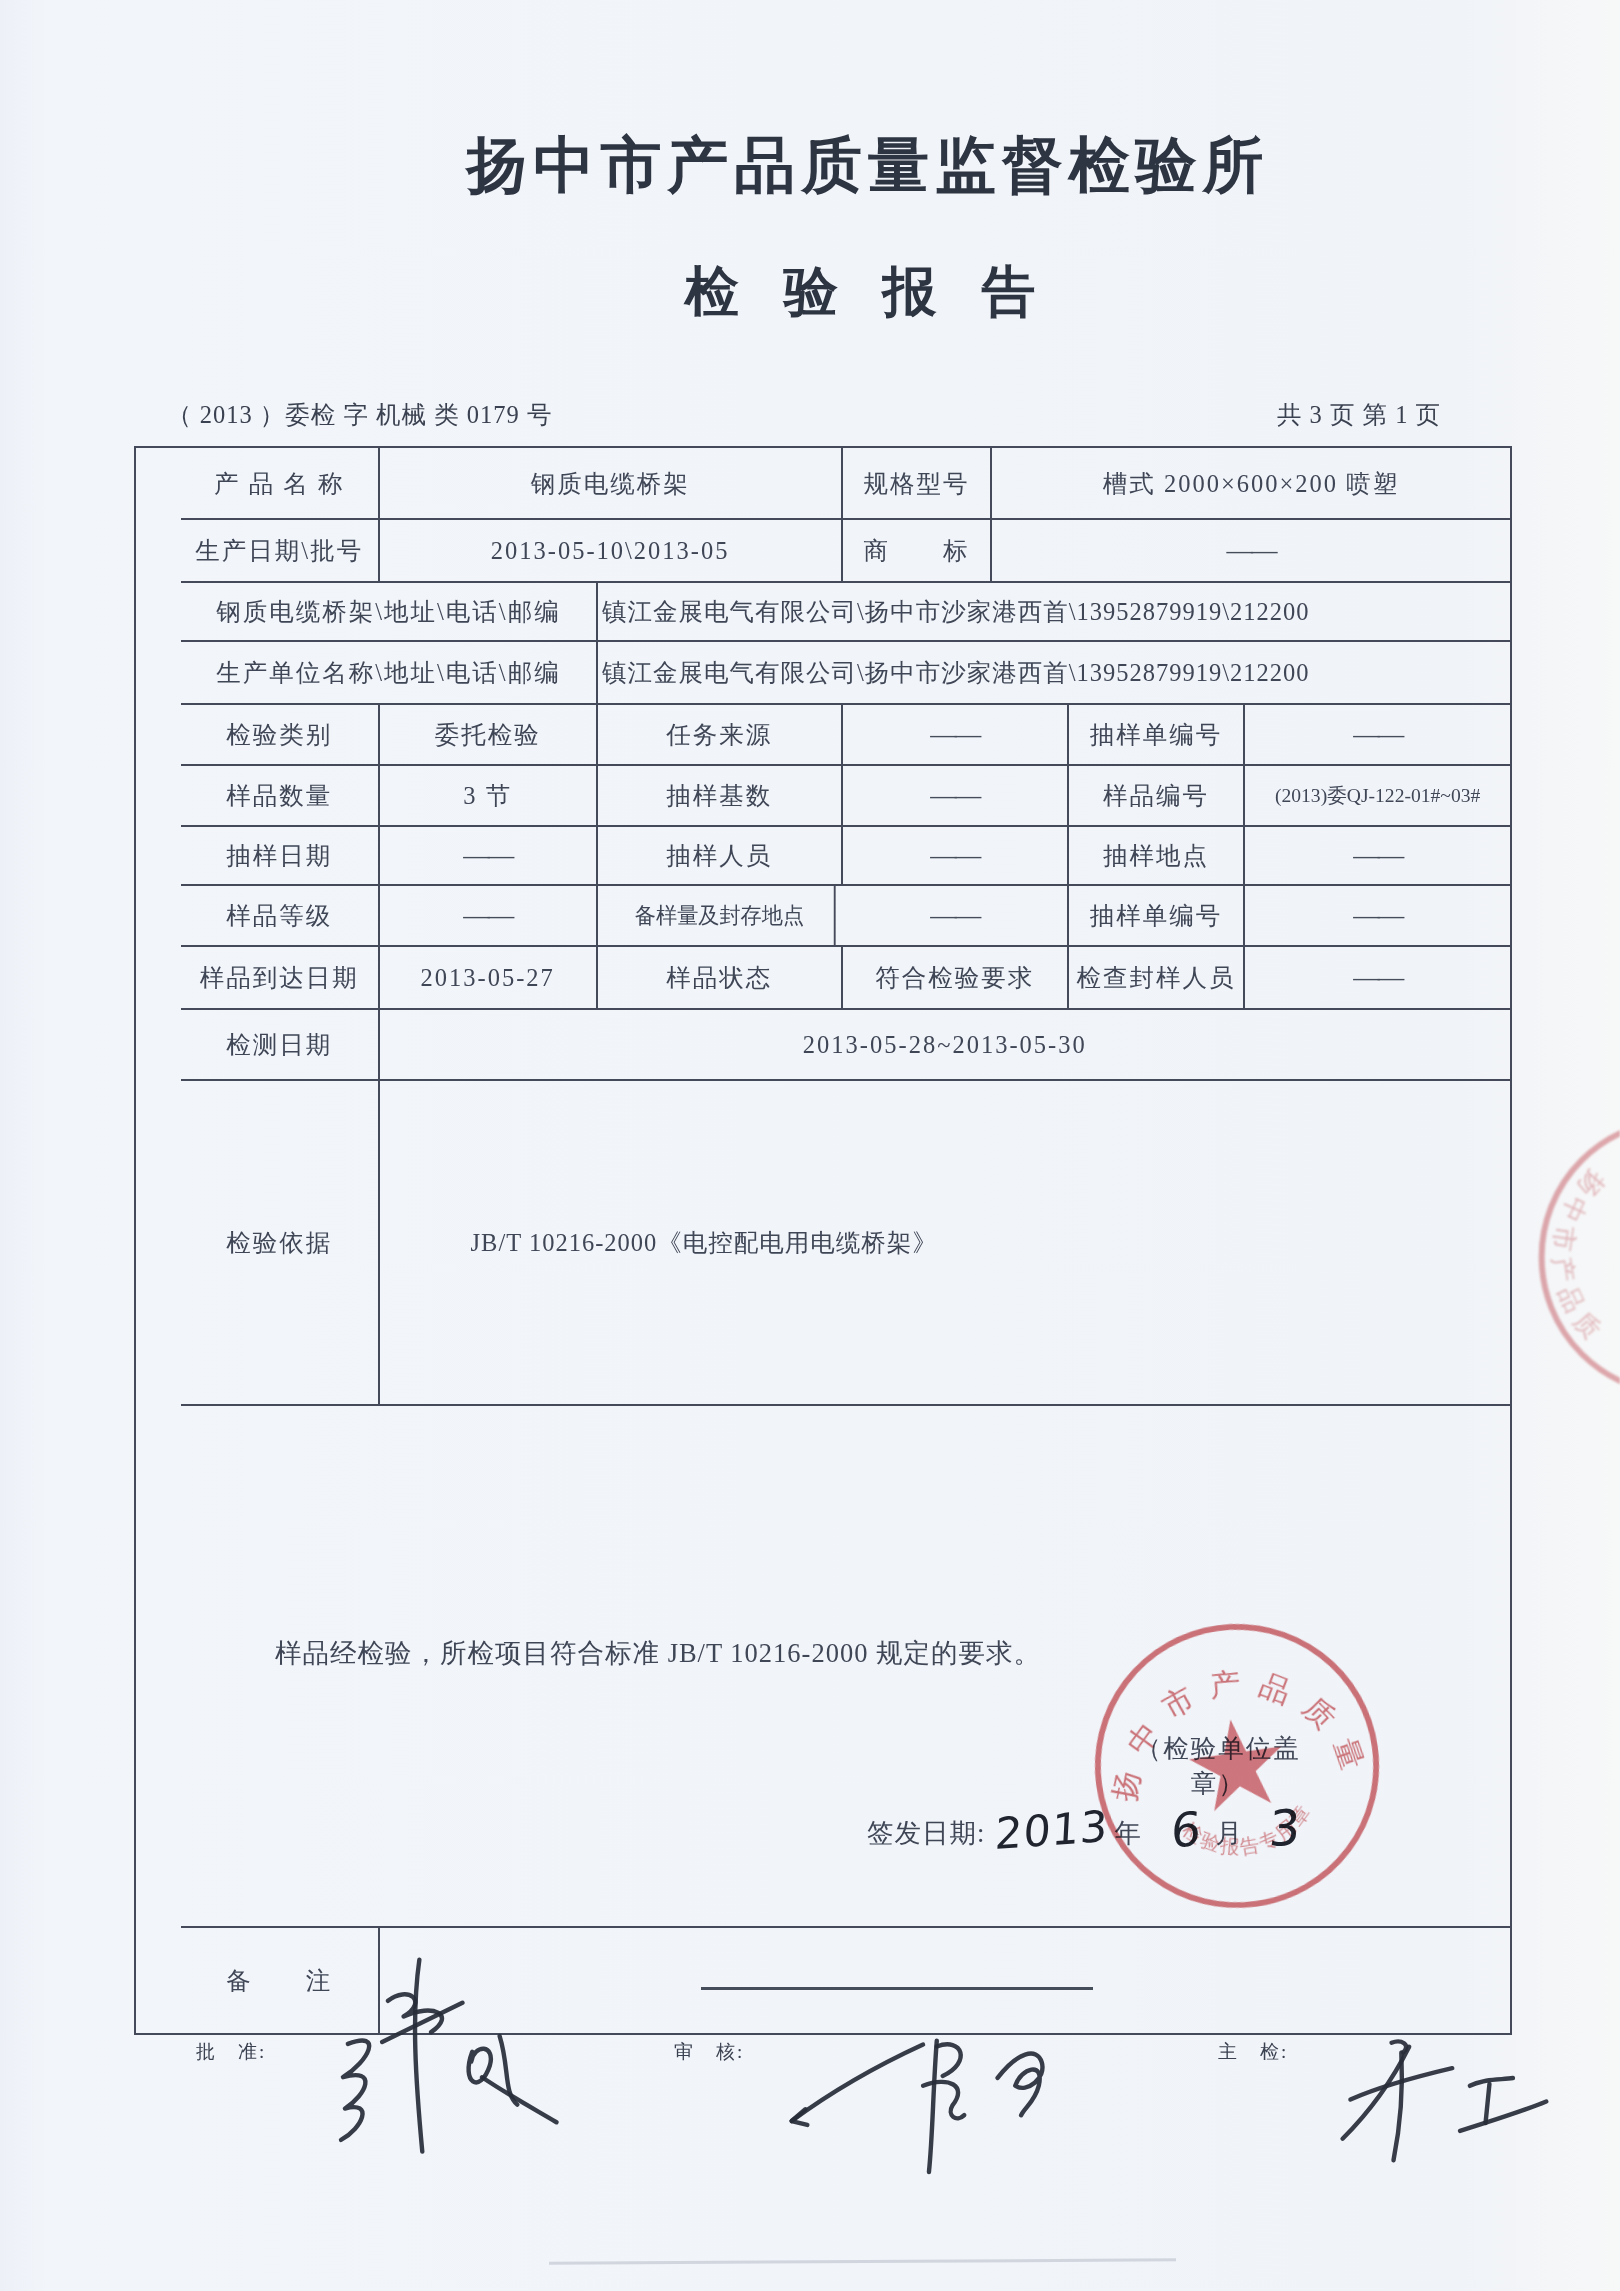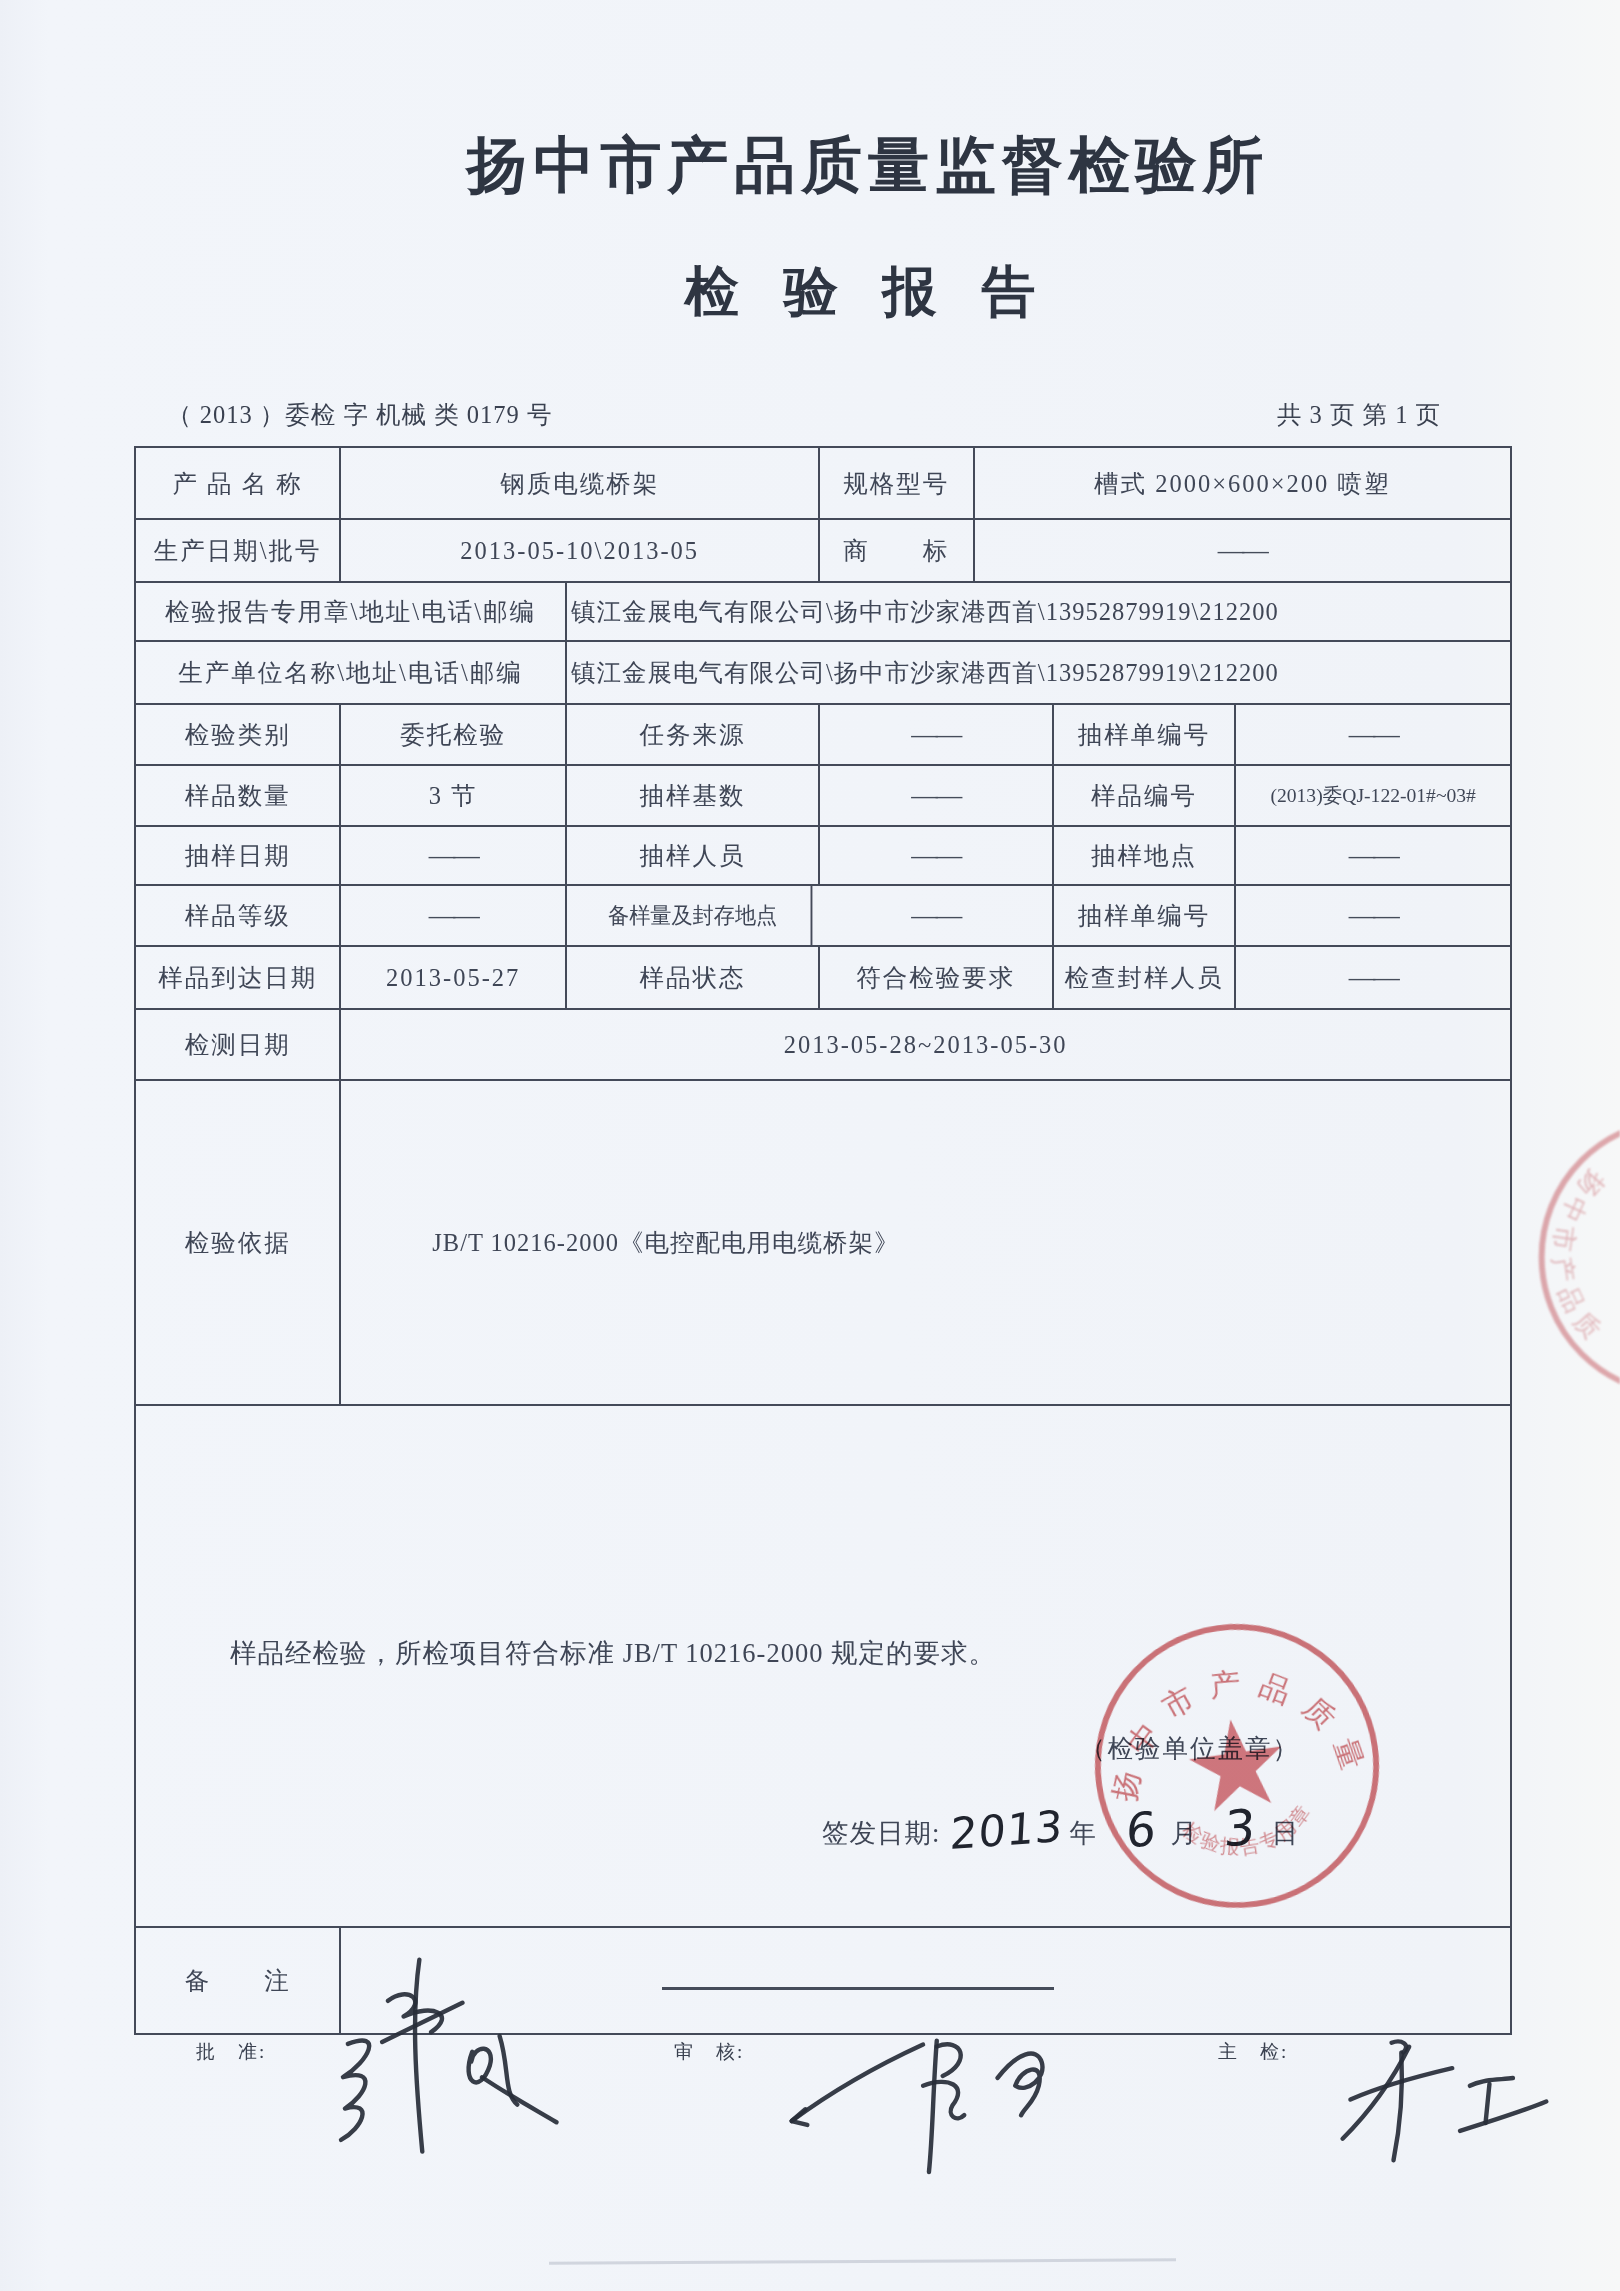--- a/index.html
+++ b/index.html
@@ -13,21 +13,21 @@
            padding-left:116px;box-sizing:border-box;}
   .institute{font-size:61px;font-weight:700;letter-spacing:5.9px;color:#2e3542;}
   .doc-title{margin-top:49px;font-size:54px;font-weight:700;letter-spacing:15.7px;color:#2e3542;}
   
   .meta{position:absolute;top:398px;left:134px;width:1378px;display:flex;
         justify-content:space-between;font-size:24.5px;color:#3a4150;
         padding:0 71px 0 33px;box-sizing:border-box;letter-spacing:1px;}
   
   .tbl{position:absolute;left:134px;top:446px;width:1378px;
        border:2.9px solid #444a59;box-sizing:border-box;}
-  .tr{display:flex;border-bottom:2px solid #444a59;box-sizing:border-box;}
+  .tr{display:flex;border-bottom:2px solid #444a59;box-sizing:border-box;margin-left:45px;}
   .tr.thick{border-bottom-width:2.9px;}
   .tr.last{border-bottom:none;}
   .td{border-right:2px solid #444a59;box-sizing:border-box;display:flex;
       align-items:center;justify-content:center;font-size:24.5px;letter-spacing:2px;
       text-align:center;padding:0 5.9px;overflow:hidden;}
   .td.endcol{border-right:none;}
   .td.left{justify-content:flex-start;text-align:left;letter-spacing:1px;}
   .c-l{width:14.94%}.c-r1v{width:34.85%}.c-r1l2{width:11.24%}.c-r1v2{width:38.97%}
   .c-wide-l{width:31.37%}.c-wide-v{width:68.63%}
   .c-b{width:16.43%}.c-c{width:18.42%}.c-d{width:17.00%}.c-e{width:13.30%}.c-f{width:19.91%}
@@ -91,21 +91,21 @@
     </div>
 
     <div class="tr thick" style="height:63px">
       <div class="td c-l">生产日期\批号</div>
       <div class="td c-r1v">2013-05-10\2013-05</div>
       <div class="td c-r1l2">商　　标</div>
       <div class="td c-r1v2 endcol dash">——</div>
     </div>
 
     <div class="tr" style="height:59px">
-      <div class="td c-wide-l">检验报告专用章\地址\电话\邮编</div>
+      <div class="td c-wide-l">钢质电缆桥架\地址\电话\邮编</div>
       <div class="td c-wide-v endcol left addr-pad">镇江金展电气有限公司\扬中市沙家港西首\13952879919\212200</div>
     </div>
 
     <div class="tr thick" style="height:63px">
       <div class="td c-wide-l">生产单位名称\地址\电话\邮编</div>
       <div class="td c-wide-v endcol left addr-pad">镇江金展电气有限公司\扬中市沙家港西首\13952879919\212200</div>
     </div>
 
     <div class="tr" style="height:61px">
       <div class="td c-l">检验类别</div>

